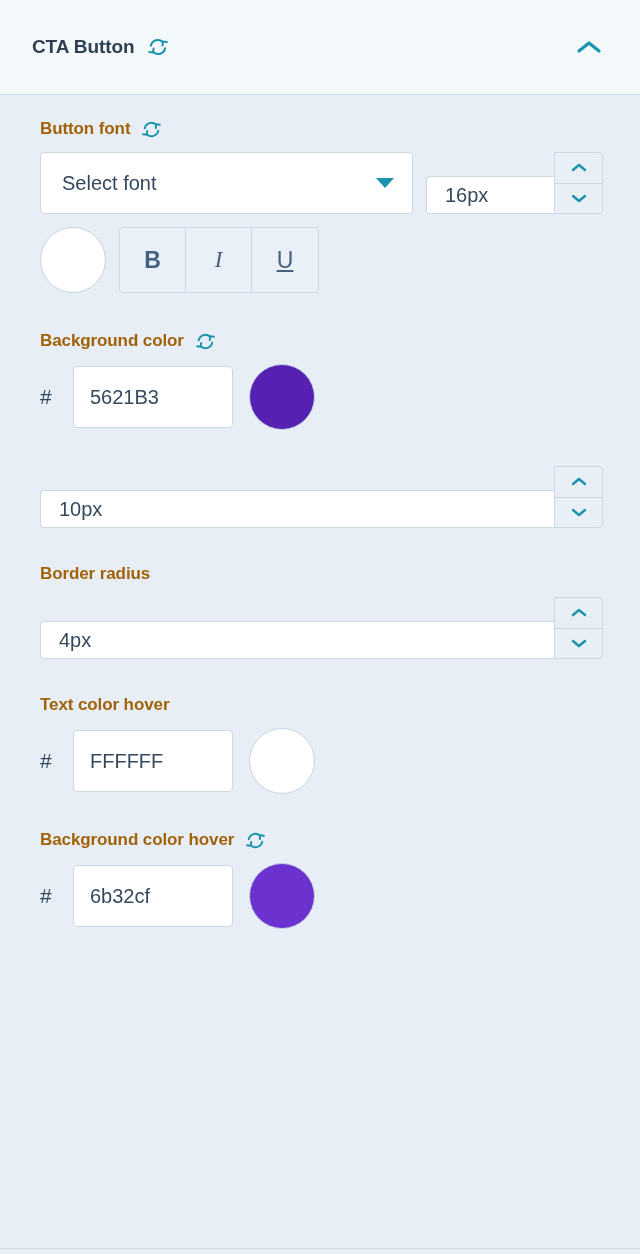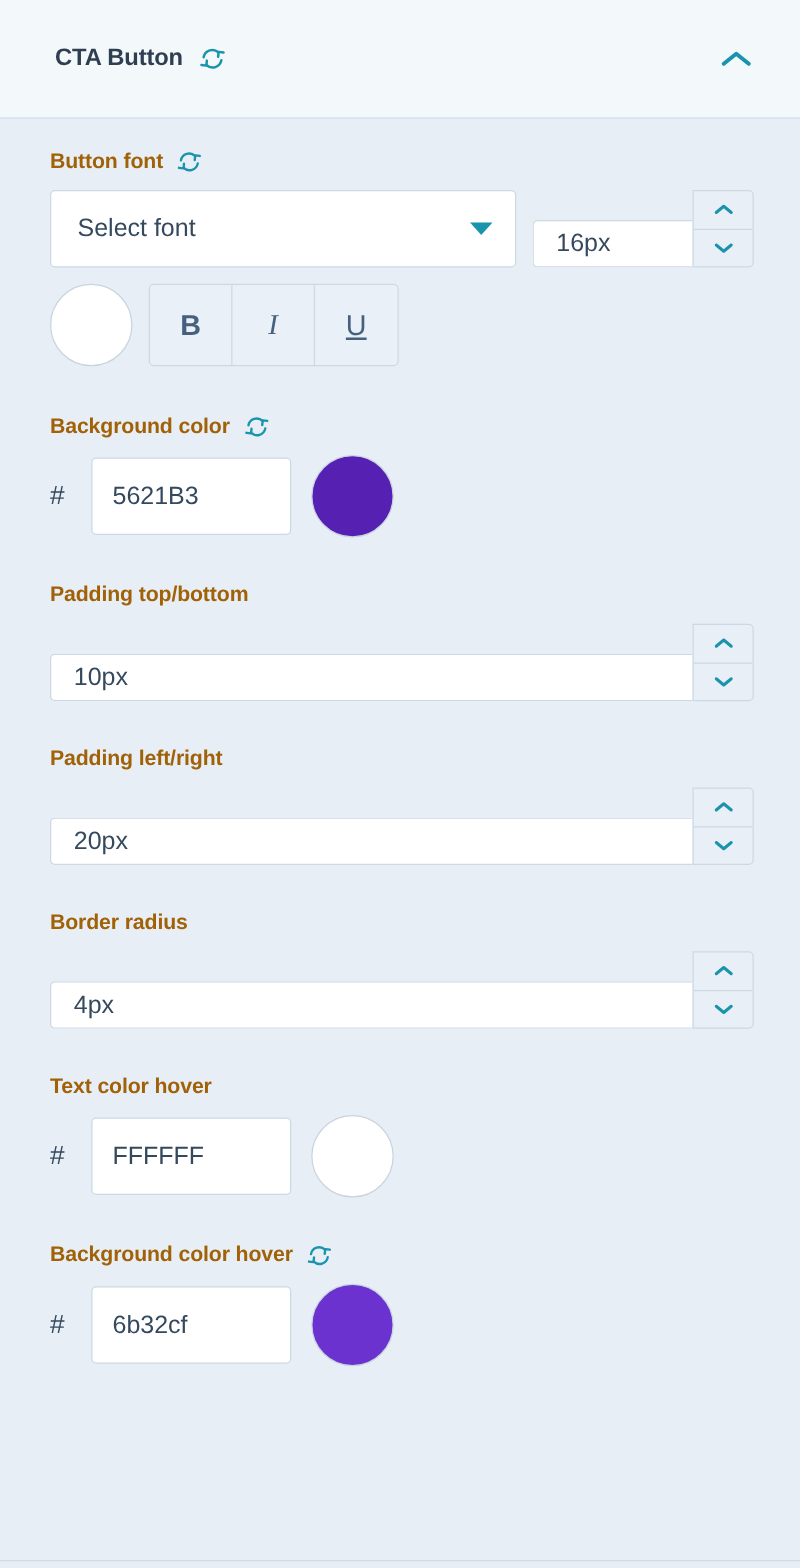--- a/index.html
+++ b/index.html
@@ -23,21 +23,21 @@
     position: relative;
   }
 
   
   .panel-header {
     height: 95px;
     background: #f3f8fb;
     border-bottom: 1px solid #cfdbe5;
     display: flex;
     align-items: center;
-    padding: 0 37px 0 44px;
+    padding: 0 37px 0 32px;
     box-sizing: border-box;
   }
   .panel-title {
     font-size: 19px;
     font-weight: bold;
     color: #2f3e50;
     letter-spacing: -0.1px;
   }
   .header-reset {
     margin-left: 14px;
@@ -314,60 +314,37 @@
         </span>
       </div>
       <div class="color-row">
         <span class="hash-sign">#</span>
         <div class="hex-input">5621B3</div>
         <div class="color-dot" style="background:#5621B3;"></div>
       </div>
     </div>
 
     <div class="field-group" style="margin-top:36px;">
-      <div class="field-label">
-        <span>Padding top/bottom</span>
-      </div>
       <div class="num-box wide">
         <div class="num-input">10px</div>
         <div class="stepper">
           <div class="step up">
             <svg width="18" height="11" viewBox="0 0 18 11" fill="none" stroke="#1a93ad" stroke-width="2.4" stroke-linecap="round" stroke-linejoin="round">
               <polyline points="3,8 9,3 15,8"></polyline>
             </svg>
           </div>
           <div class="step down">
             <svg width="18" height="11" viewBox="0 0 18 11" fill="none" stroke="#1a93ad" stroke-width="2.4" stroke-linecap="round" stroke-linejoin="round">
               <polyline points="3,3 9,8 15,3"></polyline>
             </svg>
           </div>
         </div>
       </div>
     </div>
 
-    <div class="field-group" style="margin-top:36px;">
-      <div class="field-label">
-        <span>Padding left/right</span>
-      </div>
-      <div class="num-box wide">
-        <div class="num-input">20px</div>
-        <div class="stepper">
-          <div class="step up">
-            <svg width="18" height="11" viewBox="0 0 18 11" fill="none" stroke="#1a93ad" stroke-width="2.4" stroke-linecap="round" stroke-linejoin="round">
-              <polyline points="3,8 9,3 15,8"></polyline>
-            </svg>
-          </div>
-          <div class="step down">
-            <svg width="18" height="11" viewBox="0 0 18 11" fill="none" stroke="#1a93ad" stroke-width="2.4" stroke-linecap="round" stroke-linejoin="round">
-              <polyline points="3,3 9,8 15,3"></polyline>
-            </svg>
-          </div>
-        </div>
-      </div>
-    </div>
 
     <div class="field-group" style="margin-top:36px;">
       <div class="field-label">
         <span>Border radius</span>
       </div>
       <div class="num-box wide">
         <div class="num-input">4px</div>
         <div class="stepper">
           <div class="step up">
             <svg width="18" height="11" viewBox="0 0 18 11" fill="none" stroke="#1a93ad" stroke-width="2.4" stroke-linecap="round" stroke-linejoin="round">

